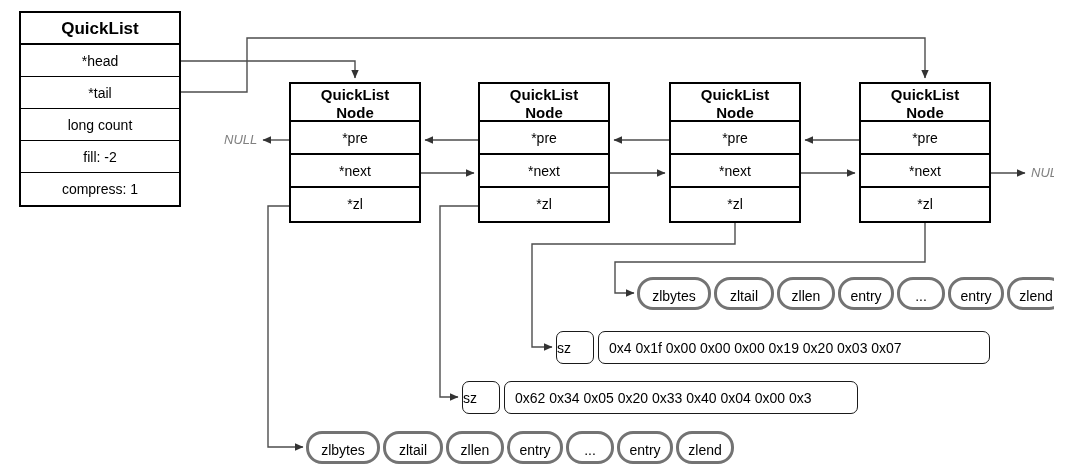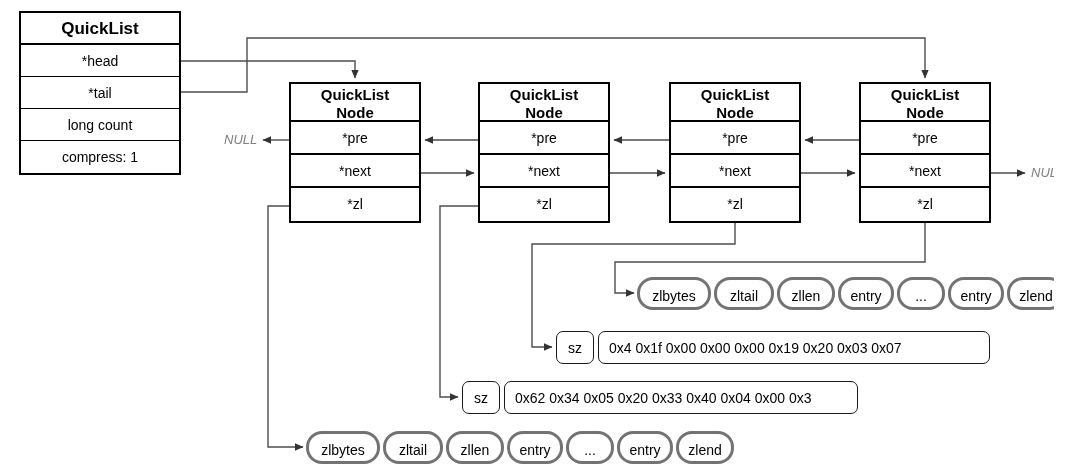--- a/index.html
+++ b/index.html
@@ -102,21 +102,20 @@
     display: flex;
     gap: 4px;
   }
   .sz-cell {
     border: 1px solid #1a1a1a;
     border-radius: 7px;
     background: #fff;
     width: 38px;
     height: 33px;
     line-height: 33px;
-    text-align: center;
     font-size: 14px;
     color: #000;
     box-sizing: border-box;
   }
   .bytes-cell {
     border: 1px solid #1a1a1a;
     border-radius: 7px;
     background: #fff;
     height: 33px;
     line-height: 33px;
@@ -185,20 +184,21 @@
 
       <path d="M925,222 L925,262 L615,262 L615,293 L634,293" marker-end="url(#arrHead)"></path>
     </g>
   </svg>
 
   <div class="ql-box">
     <div class="ql-title">QuickList</div>
     <div class="ql-field">*head</div>
     <div class="ql-field">*tail</div>
     <div class="ql-field">long count</div>
+    <div class="ql-field">fill: -2</div>
     <div class="ql-field last">compress: 1</div>
   </div>
 
   <div class="node" style="left:289px;">
     <div class="node-title">
       <div>QuickList</div>
       <div>Node</div>
     </div>
     <div class="node-field">*pre</div>
     <div class="node-field">*next</div>

